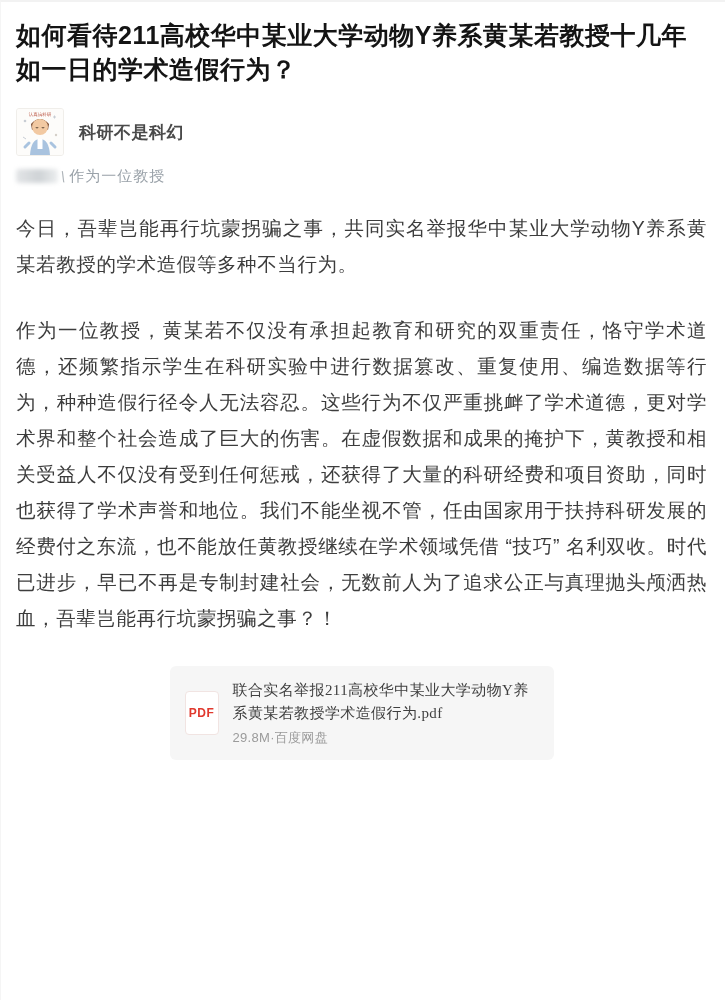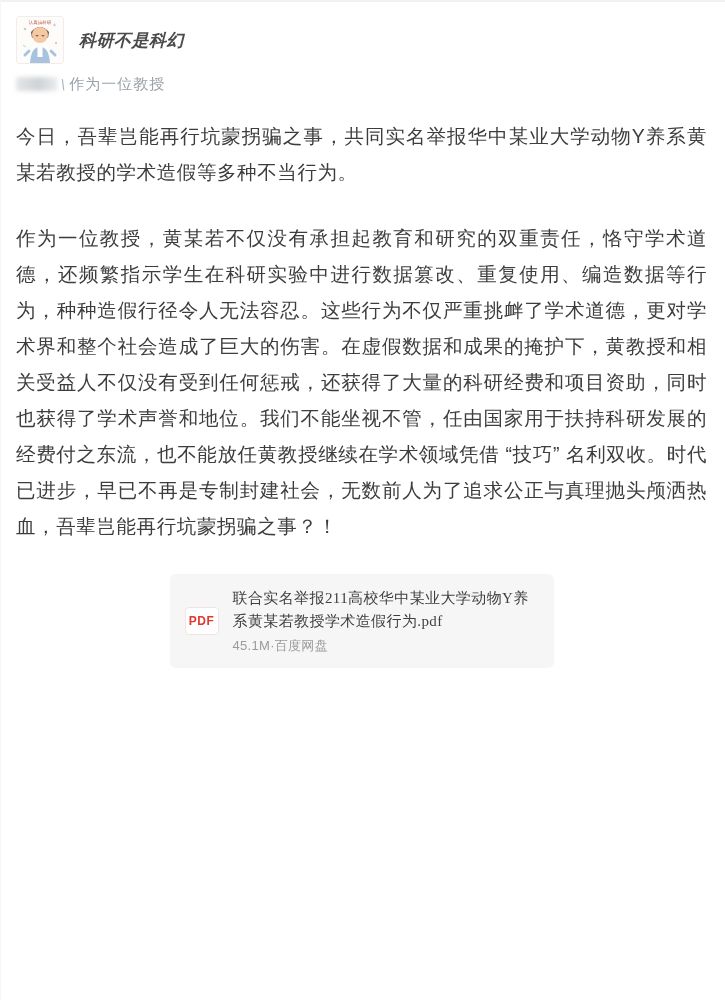--- a/index.html
+++ b/index.html
@@ -44,21 +44,20 @@
     border: 1px solid #f0eeea;
     overflow: hidden;
     flex: 0 0 auto;
   }
   .avatar svg { display: block; }
   .author-name {
     font-size: 17px;
     font-weight: 700;
     color: #4a4a4a;
     letter-spacing: 0.5px;
-    font-style: italic;
   }
   .upvote-line {
     display: flex;
     align-items: center;
     gap: 3px;
     margin: 4px 0 24px 0;
     height: 20px;
   }
   .redacted-blob {
     width: 42px;
@@ -94,21 +93,21 @@
     border-radius: 6px;
     padding: 13px 15px;
     display: flex;
     align-items: center;
     gap: 14px;
     text-decoration: none;
     cursor: pointer;
   }
   .pdf-icon {
     width: 34px;
-    height: 28px;
+    height: 44px;
     background: #ffffff;
     border: 1px solid #f1e4e2;
     border-radius: 4px;
     display: flex;
     align-items: center;
     justify-content: center;
     font-size: 12px;
     font-weight: 700;
     letter-spacing: 0.5px;
     flex: 0 0 auto;
@@ -125,20 +124,21 @@
     color: #9b9b9b;
     margin-top: 4px;
     letter-spacing: 0.3px;
   }
 </style>
 </head>
 <body>
 
 <div class="page">
 
+  <h1 class="post-title">如何看待211高校华中某业大学动物Y养系黄某若教授十几年如一日的学术造假行为？</h1>
 
   <div class="author-row">
     <div class="avatar">
       <svg width="46" height="46" viewBox="0 0 46 46">
         <rect x="0" y="0" width="46" height="46" fill="#fdfcfa"></rect>
         <circle cx="8" cy="12" r="1.3" fill="#c8cdd4"></circle>
         <path d="M36 8 l3 0 M37.5 6.5 l0 3" stroke="#c8cdd4" stroke-width="1"></path>
         <circle cx="39" cy="26" r="1.2" fill="#d4cfc8"></circle>
         <path d="M6 28 l3 2" stroke="#c8cdd4" stroke-width="1"></path>
         <text x="23" y="7" font-size="4.5" fill="#b9513f" text-anchor="middle" font-family="sans-serif">认真搞科研</text>
@@ -161,17 +161,17 @@
 
   <p class="body-paragraph">今日，吾辈岂能再行坑蒙拐骗之事，共同实名举报华中某业大学动物Y养系黄某若教授的学术造假等多种不当行为。</p>
 
   <p class="body-paragraph">作为一位教授，黄某若不仅没有承担起教育和研究的双重责任，恪守学术道德，还频繁指示学生在科研实验中进行数据篡改、重复使用、编造数据等行为，种种造假行径令人无法容忍。这些行为不仅严重挑衅了学术道德，更对学术界和整个社会造成了巨大的伤害。在虚假数据和成果的掩护下，黄教授和相关受益人不仅没有受到任何惩戒，还获得了大量的科研经费和项目资助，同时也获得了学术声誉和地位。我们不能坐视不管，任由国家用于扶持科研发展的经费付之东流，也不能放任黄教授继续在学术领域凭借 “技巧” 名利双收。时代已进步，早已不再是专制封建社会，无数前人为了追求公正与真理抛头颅洒热血，吾辈岂能再行坑蒙拐骗之事？！</p>
 
 
   <a class="attachment-card">
     <span class="pdf-icon" style="color: rgb(224, 57, 46);">PDF</span>
     <span class="attachment-body">
       <span class="attachment-title" style="display:block;font-family:Liberation Serif, serif;">联合实名举报211高校华中某业大学动物Y养系黄某若教授学术造假行为.pdf</span>
-      <span class="attachment-meta" style="display:block;">45.1M·百度网盘</span>
+      <span class="attachment-meta" style="display:block;">29.8M·百度网盘</span>
     </span>
   </a>
 
 </div>
 
 </body></html>

